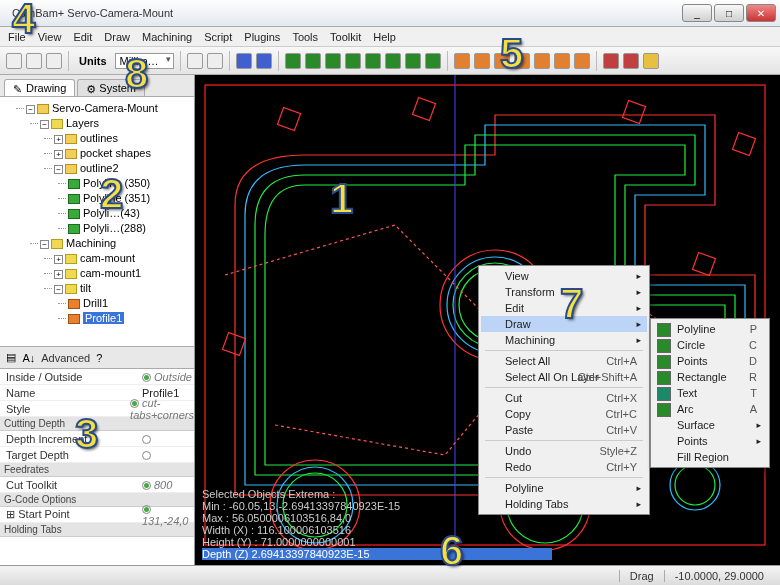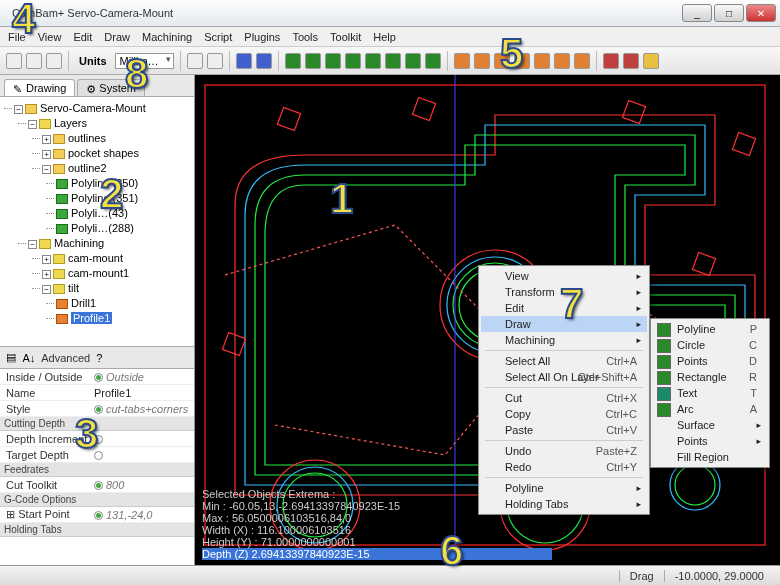--- a/index.html
+++ b/index.html
@@ -23,35 +23,35 @@
 .units-sel::after { content:"▾"; position:absolute; right:2px; top:0; font-size:9px; color:#555; }
 .sep { width:1px; height:20px; background:#bbb; margin:0 2px; }
 
 .main { display: flex; height: 490px; }
 .leftcol { width: 195px; background:#f5f5f5; display:flex; flex-direction:column; border-right:1px solid #999; }
 .tabs { height: 22px; display:flex; align-items:flex-end; padding-left:4px; background:#e8e8e8; border-bottom:1px solid #aaa; gap:2px; }
 .tab { padding: 2px 8px; border:1px solid #aaa; border-bottom:none; background:#fff; border-radius:3px 3px 0 0; display:flex; align-items:center; gap:3px; }
 .tab.inactive { background:#e0e0e0; }
 .tabicon { width:10px; height:10px; display:inline-block; }
 
-.tree { flex: 0 0 250px; overflow:auto; background:#fff; padding:4px 0; border-bottom:1px solid #aaa; }
+.tree { flex: 0 0 250px; overflow:auto; background:#fff; padding:4px 12px; border-bottom:1px solid #aaa; }
 .tree ul { list-style:none; padding-left:14px; }
 .tree li { line-height:15px; white-space:nowrap; position:relative; }
 .tree li::before { content:""; position:absolute; left:-10px; top:7px; width:8px; height:1px; border-top:1px dotted #999; }
 .exp { display:inline-block; width:9px; height:9px; border:1px solid #888; text-align:center; line-height:7px; font-size:8px; margin-right:2px; background:#fff; }
 .ficon { display:inline-block; width:12px; height:10px; background:#f3cf5a; border:1px solid #b89020; margin-right:3px; vertical-align:middle; }
 .ficon.grn { background:#3aa83a; border-color:#1a6a1a; }
 .ficon.org { background:#e88030; border-color:#a05010; }
 .ficon.yel { background:#f0d850; border-color:#b0a020; }
 .sel { background:#3a74d8; color:#fff; padding:0 2px; }
 
 .prop-toolbar { height:22px; background:#e8e8e8; border-bottom:1px solid #aaa; display:flex; align-items:center; padding:0 6px; gap:6px; }
 .prop-toolbar .adv { color:#333; }
 .props { flex:1; overflow:auto; background:#fff; }
-.prow { display:flex; border-bottom:1px solid #eee; height:16px; align-items:center; }
+.prow { display:flex; border-bottom:1px solid #eee; height:16px; align-items:center;gap:48px; }
 .pcat { background:#e4e4e4; color:#444; padding:1px 4px; font-size:10px; border-bottom:1px solid #ccc; }
 .pkey { width:90px; padding-left:6px; color:#333; }
 .pval { flex:1; color:#777; font-style:italic; padding-left:4px; }
 .pval.norm { font-style:normal; color:#222; }
 .radio { display:inline-block; width:9px; height:9px; border:1px solid #888; border-radius:50%; margin-right:3px; vertical-align:middle; }
 .radio.on::after { content:""; display:block; width:5px; height:5px; background:#4a4; border-radius:50%; margin:1px; }
 
 .canvas { flex:1; background:#000; position:relative; overflow:hidden; }
 .canvas svg { position:absolute; inset:0; }
 
@@ -285,21 +285,21 @@
   <div class="mi hl"><span>Draw</span><span class="arrow">▸</span></div>
   <div class="mi"><span>Machining</span><span class="arrow">▸</span></div>
   <div class="msep"></div>
   <div class="mi"><span>Select All</span><span class="sc">Ctrl+A</span></div>
   <div class="mi"><span>Select All On Layer</span><span class="sc">Ctrl+Shift+A</span></div>
   <div class="msep"></div>
   <div class="mi"><span>Cut</span><span class="sc">Ctrl+X</span></div>
   <div class="mi"><span>Copy</span><span class="sc">Ctrl+C</span></div>
   <div class="mi"><span>Paste</span><span class="sc">Ctrl+V</span></div>
   <div class="msep"></div>
-  <div class="mi"><span>Undo</span><span class="sc">Paste+Z</span></div>
+  <div class="mi"><span>Undo</span><span class="sc">Style+Z</span></div>
   <div class="mi"><span>Redo</span><span class="sc">Ctrl+Y</span></div>
   <div class="msep"></div>
   <div class="mi"><span>Polyline</span><span class="arrow">▸</span></div>
   <div class="mi"><span>Holding Tabs</span><span class="arrow">▸</span></div>
 </div>
 
 <div class="ctxmenu" style="left:650px; top:318px; width:120px;">
   <div class="mi"><span class="mic grn"></span><span>Polyline</span><span class="sc">P</span></div>
   <div class="mi"><span class="mic grn"></span><span>Circle</span><span class="sc">C</span></div>
   <div class="mi"><span class="mic grn"></span><span>Points</span><span class="sc">D</span></div>

